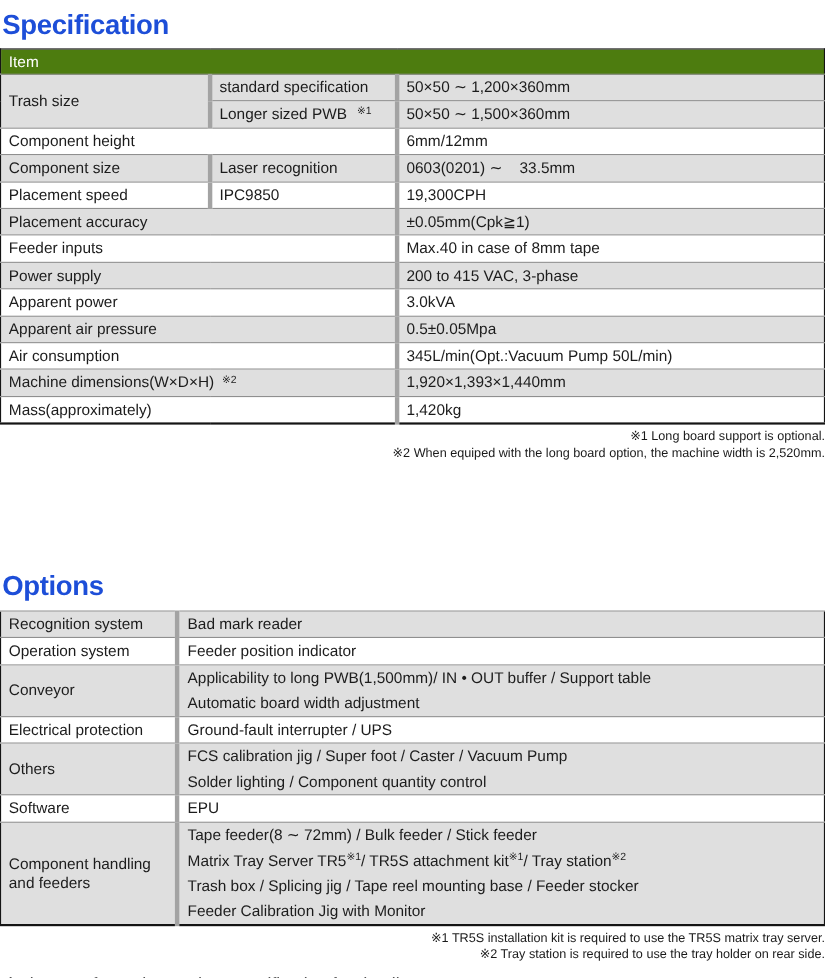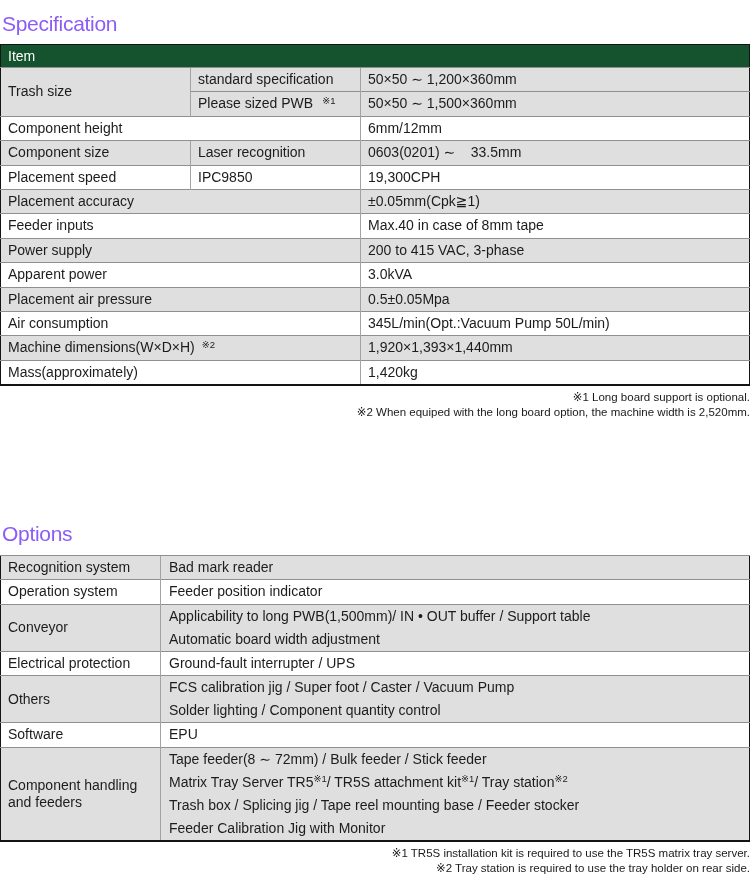--- a/index.html
+++ b/index.html
@@ -6,46 +6,46 @@
   body{
     width:750px;height:889px;overflow:hidden;background:#ffffff;
     font-family:"Liberation Sans","DejaVu Sans",sans-serif;
     color:#1c1c1c;
     -webkit-font-smoothing:antialiased;
   }
   .page{position:relative;width:750px;height:889px;}
 
   h1.sec-title{
     margin:0;padding:0;
-    font-size:21px;font-weight:400;line-height:31px;
-    color:#8b5cf6;letter-spacing:-0.3px;
+    font-size:25px;font-weight:700;line-height:31px;
+    color:#1d4ed8;letter-spacing:-0.3px;
   }
   #spec-title{margin:8px 0 5px 2px;}
   #options-title{margin:99px 16px 6px 2px;}
 
   table.t{
     width:750px;border-collapse:collapse;table-layout:fixed;
     font-size:14px;
     border:1px solid #141414;
     border-bottom:2px solid #141414;
   }
   table.t th.bar{
-    background:#14532d;color:#ffffff;
+    background:#4d7c0f;color:#ffffff;
     font-weight:400;font-size:14px;text-align:left;
     height:21px;padding:0 0 1px 7px;line-height:20px;
   }
   table.t td{
     border-top:1px solid #8f8f8f;
     padding:0 0 0 7px;
     height:23.4px;line-height:23.4px;
     white-space:nowrap;overflow:hidden;
     vertical-align:middle;
   }
   table.t tr.g td{background:#dfdfdf;}
-  td.sub,td.val{border-left:1px solid #a3a3a3;}
+  td.sub,td.val{border-left:4px solid #a3a3a3;}
   td.lab.wrap{white-space:normal;line-height:17px;padding-right:4px;}
 
   
   table.opt td.multi{padding:0;}
   table.opt .ln{
     height:23.17px;line-height:23.17px;
     padding-left:8px;white-space:nowrap;overflow:hidden;
   }
   table.opt td{height:23.17px;line-height:23.17px;}
 
@@ -82,21 +82,21 @@
         <th class="bar" colspan="3">Item</th>
       </tr>
     </thead>
     <tbody>
       <tr class="g">
         <td class="lab" rowspan="2">Trash size</td>
         <td class="sub">standard specification</td>
         <td class="val">50×50 ∼ 1,200×360mm</td>
       </tr>
       <tr class="g">
-        <td class="sub"><span>Please sized PWB</span><sup class="ref gap">※1</sup></td>
+        <td class="sub"><span>Longer sized PWB</span><sup class="ref gap">※1</sup></td>
         <td class="val">50×50 ∼ 1,500×360mm</td>
       </tr>
       <tr>
         <td class="lab" colspan="2">Component height</td>
         <td class="val">6mm/12mm</td>
       </tr>
       <tr class="g">
         <td class="lab">Component size</td>
         <td class="sub">Laser recognition</td>
         <td class="val">0603(0201) ∼&nbsp;&nbsp;&nbsp; 33.5mm</td>
@@ -116,21 +116,21 @@
       </tr>
       <tr class="g">
         <td class="lab" colspan="2">Power supply</td>
         <td class="val">200 to 415 VAC, 3-phase</td>
       </tr>
       <tr>
         <td class="lab" colspan="2">Apparent power</td>
         <td class="val">3.0kVA</td>
       </tr>
       <tr class="g">
-        <td class="lab" colspan="2">Placement air pressure</td>
+        <td class="lab" colspan="2">Apparent air pressure</td>
         <td class="val">0.5±0.05Mpa</td>
       </tr>
       <tr>
         <td class="lab" colspan="2">Air consumption</td>
         <td class="val">345L/min(Opt.:Vacuum Pump 50L/min)</td>
       </tr>
       <tr class="g">
         <td class="lab" colspan="2"><span>Machine dimensions(W×D×H)</span><sup class="ref gap2">※2</sup></td>
         <td class="val">1,920×1,393×1,440mm</td>
       </tr>

